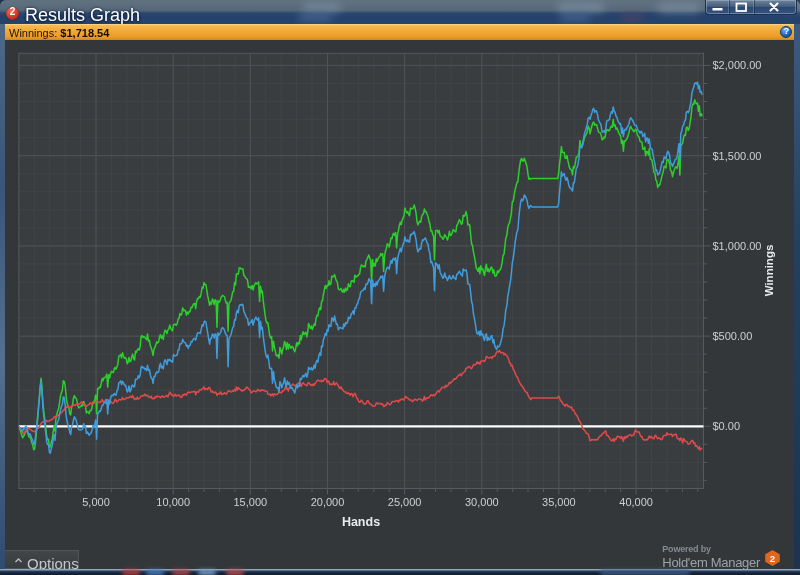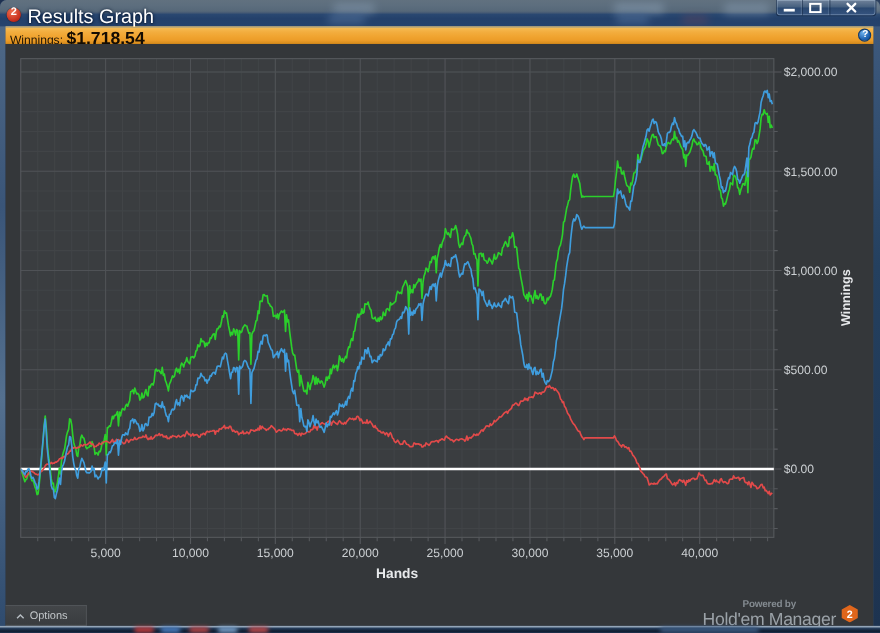--- a/index.html
+++ b/index.html
@@ -19,36 +19,36 @@
  background:linear-gradient(180deg,#70829a 0%,#46607f 45%,#2a4870 52%,#365480 100%);
  box-shadow:inset 0 0 0 1px rgba(185,205,225,.4)}
 #btns .b{flex:1;position:relative;border-right:1px solid rgba(20,40,70,.55);box-shadow:inset -1px 0 0 rgba(190,210,230,.25)}
 #btns .b:last-child{border-right:none;box-shadow:none;flex:1.75}
 #btns svg{position:absolute;left:0;top:0}
 
 #obar{position:absolute;left:5px;top:24px;width:789px;height:16px;
  background:linear-gradient(180deg,#f6bd55 0%,#f3ad3e 28%,#f0a430 55%,#ec9c28 78%,#d88d1e 96%,#bf7a19 100%);
  border-top:1px solid #fad27c}
 #obar .t{position:absolute;left:4px;top:2px;font-size:11px;color:#201403}
-#obar .t b{font-size:16px;color:#140c02}
+#obar .t b{font-size:11px;color:#140c02}
 #help{position:absolute;left:780px;top:26px;width:12px;height:12px;border-radius:6px;
  background:radial-gradient(circle at 35% 28%,#6db2ee,#1e62b0 60%,#124a8c);border:1px solid #0e3a6e}
 #help span{position:absolute;left:0;top:-1px;width:11px;text-align:center;font-size:9px;font-weight:bold;color:#fff}
 
 #client{position:absolute;left:5px;top:40px;width:789px;height:529px;background:#34373a}
 #client svg.chart{position:absolute;left:0;top:0}
 
 #opt{position:absolute;left:0px;top:510px;width:74px;height:19px;
  background:linear-gradient(180deg,#434649,#393c3f);border:1px solid #505458;border-left:none;
- color:#c3c7ca;font-size:10px}
+ color:#c3c7ca;font-size:15px}
 #opt .lab{position:absolute;left:22px;top:3.5px}
 #legend{position:absolute;left:260px;top:510px;font-size:11px;color:#e4e6e8;white-space:nowrap}
 #legend i{display:inline-block;width:7px;height:7px;margin:0 5px 0 9px}
-#pow{position:absolute;right:34px;top:504px;text-align:center;color:#848b91;font-size:9px;font-weight:bold;letter-spacing:-.2px}
-#pow .hm{font-size:16px;color:#9ba2a8;margin-top:1px;font-weight:normal;letter-spacing:-.3px}
+#pow{position:absolute;right:34px;top:504px;text-align:left;color:#848b91;font-size:9px;font-weight:bold;letter-spacing:-.2px}
+#pow .hm{font-size:13px;color:#9ba2a8;margin-top:1px;font-weight:normal;letter-spacing:-.3px}
 #hmlogo{position:absolute;right:13px;top:510px;width:17px;height:16px}
 
 #bot{position:absolute;left:0;top:569px;width:800px;height:6px;background:linear-gradient(180deg,#93a5b8 0%,#93a5b8 13%,#273e5c 36%,#142338 70%,#101c30 100%)}
 #bot .blob{position:absolute;top:1px;width:18px;height:5px;filter:blur(2px);border-radius:3px}
 
 #lb{position:absolute;left:0;top:24px;width:5px;height:545px;background:linear-gradient(180deg,#4e6886 0%,#3a5578 30%,#54708f 62%,#2f4b6e 100%)}
 #rb{position:absolute;left:794px;top:24px;width:6px;height:545px;background:linear-gradient(180deg,#3e5a7e 0%,#24405f 40%,#1d3350 100%)}
 </style></head><body>
 <div id="win">
  <div id="frame">

